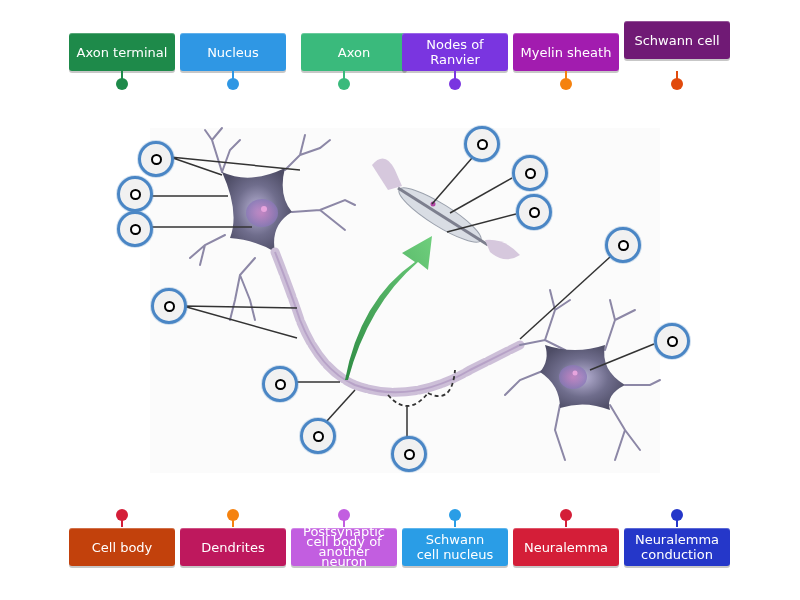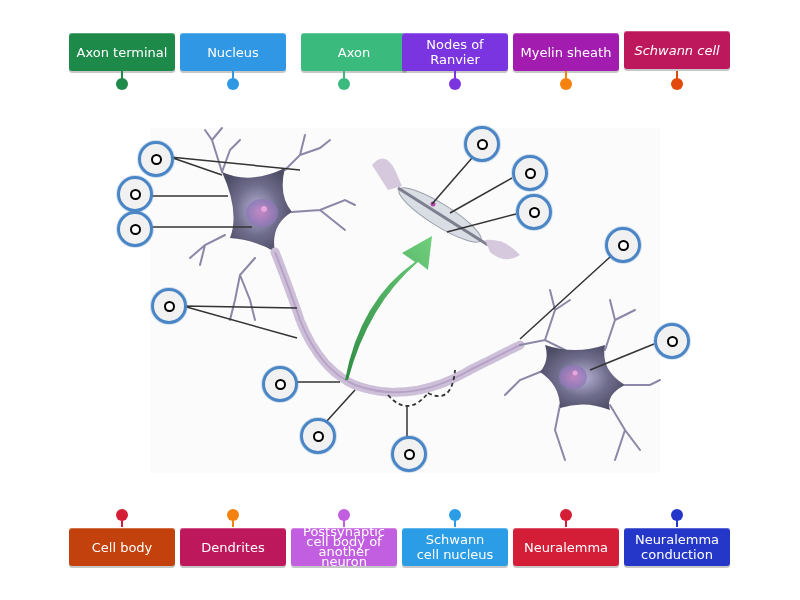--- a/index.html
+++ b/index.html
@@ -137,21 +137,21 @@
   <div class="drop-zone" style="left:391px;top:436px;">
       <span class="marker"></span>
     </div>
 </div>
 
 <div class="label" style="left: 69px; top: 33px; background: rgb(30, 138, 74);">Axon terminal</div>
 <div class="label" style="left: 180px; top: 33px; background: rgb(47, 151, 228);">Nucleus</div>
 <div class="label" style="left: 291px; top: 33px; background: rgb(58, 186, 124); margin-left: 10px;">Axon</div>
 <div class="label" style="left: 402px; top: 33px; padding: 0px 14px; background: rgb(122, 53, 224);">Nodes of Ranvier</div>
 <div class="label" style="left: 513px; top: 33px; background: #a21caf;">Myelin sheath</div>
-<div class="label" style="left: 624px; top: 31px; background: #be185d; font-style: italic;">Schwann cell</div>
+<div class="label" style="left: 624px; top: 21px; background: #701a75;">Schwann cell</div>
 
 <div class="pin" style="left: 121px; top: 71px; background: rgb(30, 138, 74);"></div>
 <div class="pin-dot" style="left: 116px; top: 78px; background: rgb(30, 138, 74);"></div>
 <div class="pin" style="left: 232px; top: 71px; background: rgb(47, 151, 228);"></div>
 <div class="pin-dot" style="left: 227px; top: 78px; background: rgb(47, 151, 228);"></div>
 <div class="pin" style="left: 343px; top: 71px; background: rgb(58, 186, 124);"></div>
 <div class="pin-dot" style="left: 338px; top: 78px; background: rgb(58, 186, 124);"></div>
 <div class="pin" style="left: 454px; top: 71px; background: rgb(122, 53, 224);"></div>
 <div class="pin-dot" style="left: 449px; top: 78px; background: rgb(122, 53, 224);"></div>
 <div class="pin" style="left: 565px; top: 71px; background: rgb(245, 130, 15);"></div>

